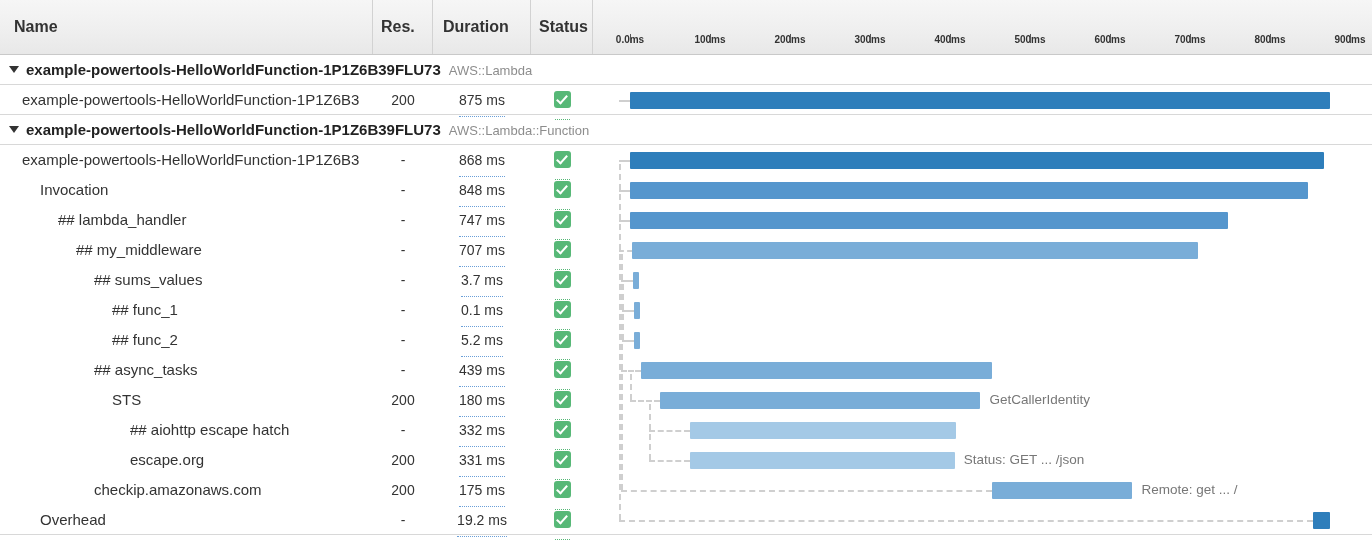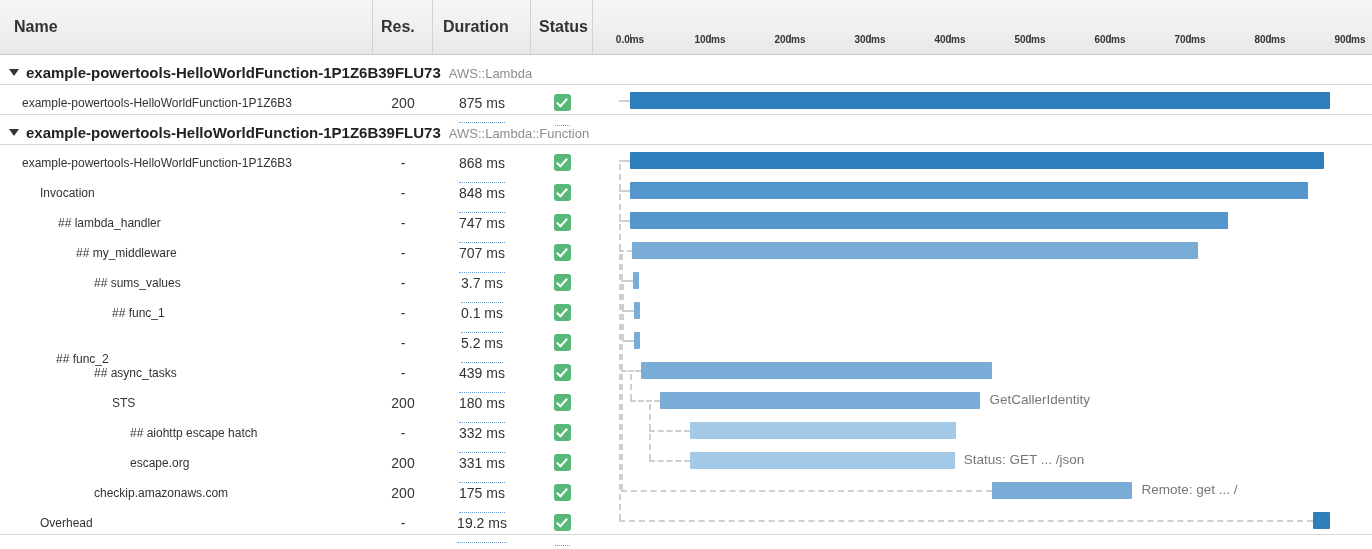--- a/index.html
+++ b/index.html
@@ -35,22 +35,22 @@
   .tick-mark{
     position:absolute;top:34px;width:1px;height:9px;background:#555;
   }
 
   
   .rows{position:absolute;left:0;top:55px;width:1372px;}
   .row{position:relative;height:30px;box-sizing:border-box;}
   .row.sep{border-bottom:1px solid #d8d8d8;}
   .row.grp{height:30px;}
 
-  .cell{position:absolute;top:0;height:30px;line-height:36px;box-sizing:border-box;}
-  .c-name{left:0;width:373px;overflow:hidden;white-space:nowrap;font-size:12px;color:#333;}
+  .cell{position:absolute;top:0;height:30px;line-height:30px;box-sizing:border-box;}
+  .c-name{left:0;width:373px;overflow:hidden;white-space:nowrap;font-size:15px;color:#333;}
   .c-res{left:373px;width:60px;text-align:center;font-size:14px;color:#333;}
   .c-dur{left:433px;width:98px;text-align:center;font-size:14px;color:#333;}
   .c-status{left:531px;width:62px;text-align:center;}
 
   .dur-ul{
     display:inline-block;position:relative;
     border-bottom:1px dotted #6a9fd8;padding-bottom:1px;
   }
 
   .caret{
@@ -199,21 +199,21 @@
         <div class="cell c-res">-</div>
         <div class="cell c-dur"><span class="dur-ul">0.1 ms</span></div>
         <div class="cell c-status"><span class="chk-wrap"><span class="chk"></span><span class="chk-ul"></span></span></div>
         <div class="tl">
           <div class="bar" style="left: 40.6px; width: 6px; background: rgb(121, 173, 216);"></div>
           <div class="conn conn-h" style="position: absolute; left: 29.2px; width: 11.4px; top: 15px;"></div>
           <div class="conn conn-v" style="position: absolute; left: 29.2px; top: -11px; height: 26px;"></div>
         </div>
       </div>
       <div class="row">
-        <div class="cell c-name" style="padding-left: 56px; margin-top: 16px;">## func_2</div>
+        <div class="cell c-name" style="padding-left: 112px;">## func_2</div>
         <div class="cell c-res">-</div>
         <div class="cell c-dur"><span class="dur-ul">5.2 ms</span></div>
         <div class="cell c-status"><span class="chk-wrap"><span class="chk"></span><span class="chk-ul"></span></span></div>
         <div class="tl">
           <div class="bar" style="left: 41px; width: 6px; background: rgb(121, 173, 216);"></div>
           <div class="conn conn-h" style="position: absolute; left: 29.2px; width: 11.8px; top: 15px;"></div>
           <div class="conn conn-v" style="position: absolute; left: 29.2px; top: -41px; height: 56px;"></div>
         </div>
       </div>
       <div class="row">

